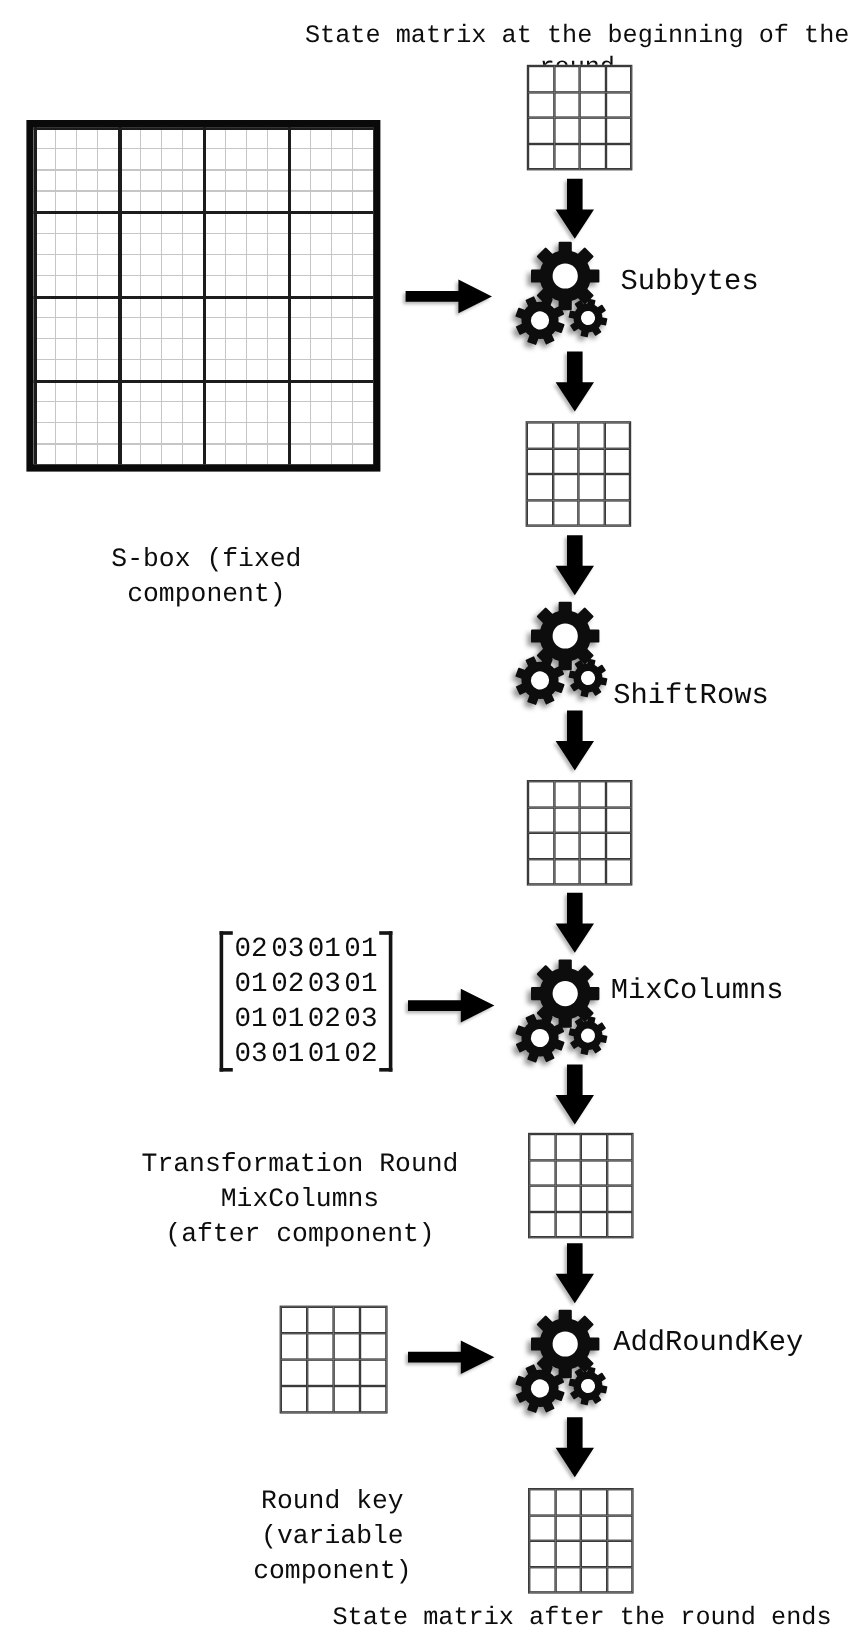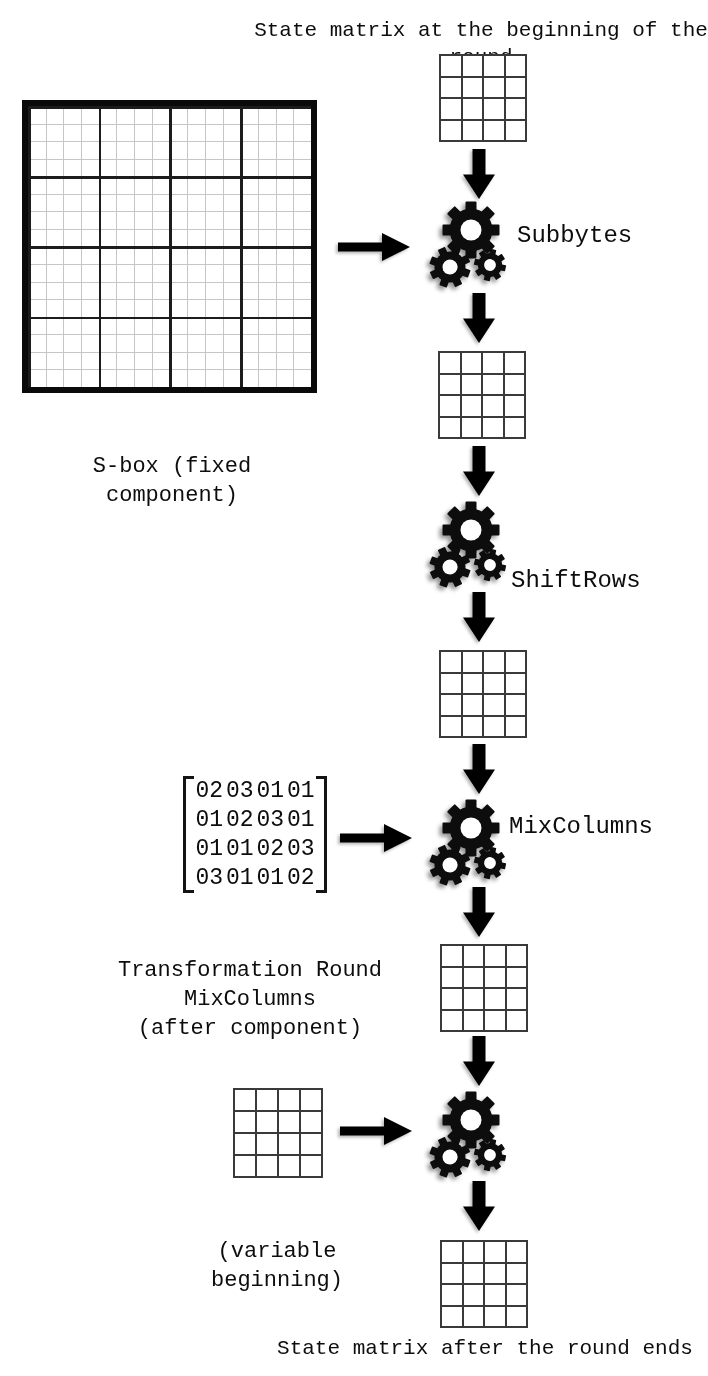--- a/index.html
+++ b/index.html
@@ -252,31 +252,33 @@
       <div class="cell"></div>
       <div class="cell"></div>
       <div class="cell"></div>
       <div class="cell"></div>
       <div class="cell"></div>
       <div class="cell"></div>
       <div class="cell"></div>
       <div class="cell"></div>
     </div>
   <div class="abs caption" style="left:147px;top:1189px;width:260px;">
-    <div>(variable beginning)</div>
+    <div>Round key</div>
+    <div>(variable component)</div>
   </div>
   <svg class="abs arr" style="left:337px;top:1113px;" width="78" height="36" viewBox="0 0 78 36">
       <use href="#arrowRightP"></use>
     </svg>
 
   <svg class="abs gears" style="left:430px;top:1091px;" width="80" height="90" viewBox="0 0 80 90">
     <use href="#gearU" transform="translate(41,29)"></use>
     <use href="#gearU" transform="translate(20,66) scale(0.72) rotate(20)"></use>
     <use href="#gearU" transform="translate(60,64) scale(0.56) rotate(12)"></use>
   </svg>
+  <div class="abs steplabel" style="left:511px;top:1106px;">AddRoundKey</div>
 
   <svg class="abs adn" style="left:460px;top:1178px;" width="38" height="56" viewBox="0 0 38 56">
       <use href="#arrowDownP"></use>
     </svg>
 
   <div class="abs grid4" style="left:440px;top:1240px;">
       <div class="cell"></div>
       <div class="cell"></div>
       <div class="cell"></div>
       <div class="cell"></div>

